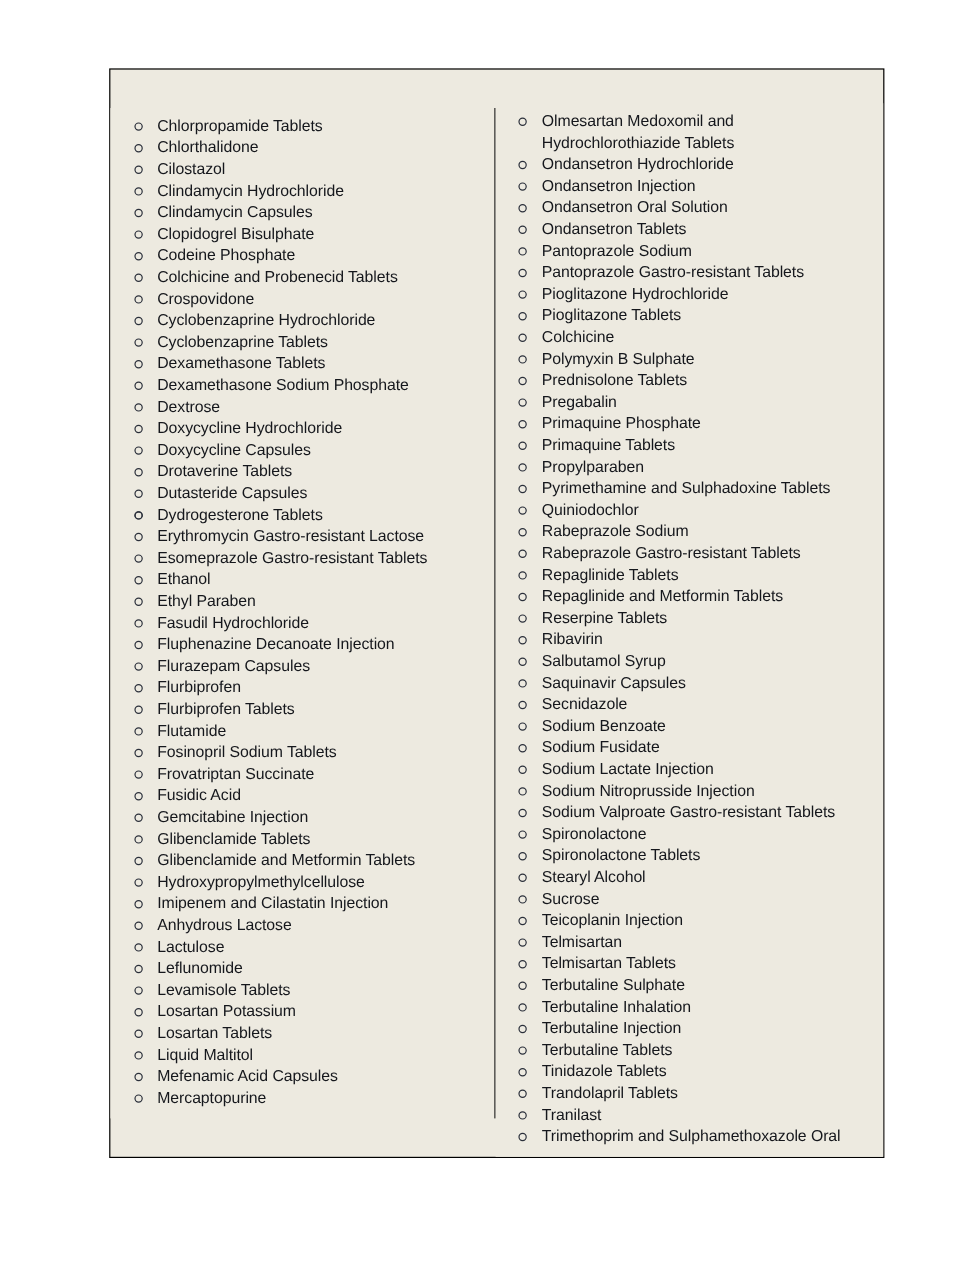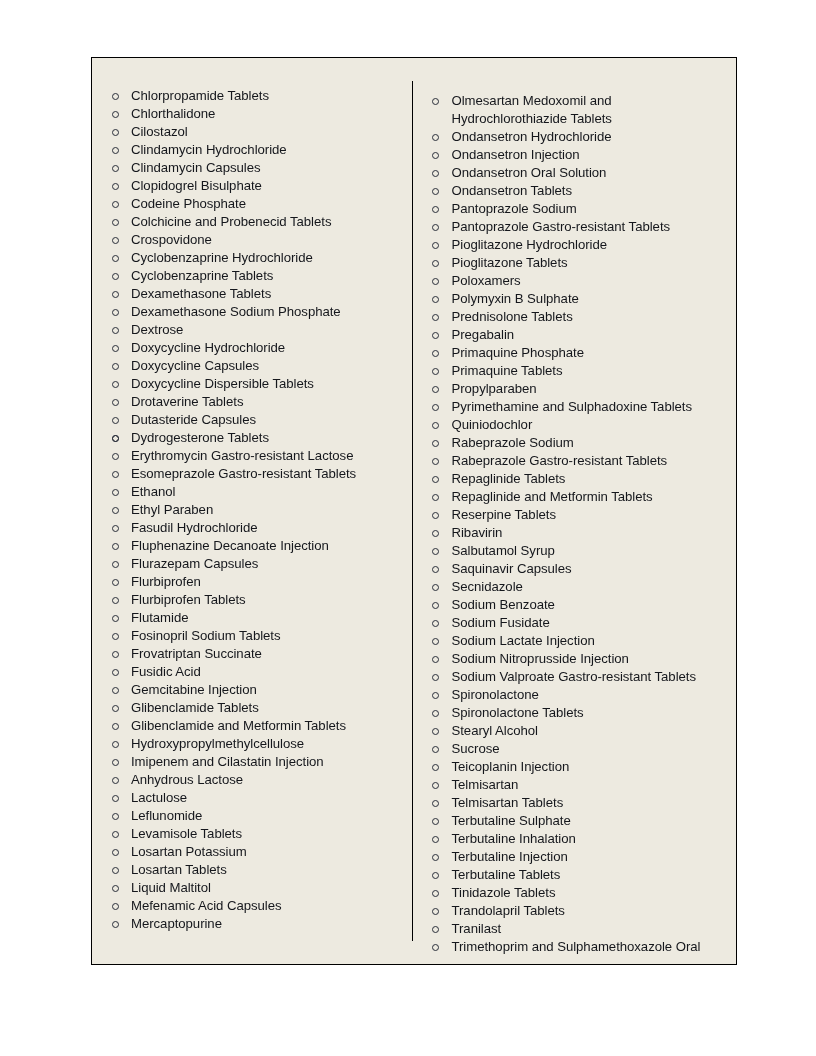--- a/index.html
+++ b/index.html
@@ -144,24 +144,20 @@
           <li>
             <span class="bullet"></span>
             <span class="item-text">Doxycycline Hydrochloride</span>
           </li>
           <li>
             <span class="bullet"></span>
             <span class="item-text">Doxycycline Capsules</span>
           </li>
           <li>
             <span class="bullet"></span>
-            <span class="item-text">Doxycycline Dispersible Tablets</span>
-          </li>
-          <li>
-            <span class="bullet"></span>
             <span class="item-text">Drotaverine Tablets</span>
           </li>
           <li>
             <span class="bullet"></span>
             <span class="item-text">Dutasteride Capsules</span>
           </li>
           <li>
             <span class="bullet"></span>
           </li>
           <li>
@@ -311,21 +307,21 @@
           <li>
             <span class="bullet"></span>
             <span class="item-text">Pioglitazone Hydrochloride</span>
           </li>
           <li>
             <span class="bullet"></span>
             <span class="item-text">Pioglitazone Tablets</span>
           </li>
           <li>
             <span class="bullet"></span>
-            <span class="item-text">Poloxamers</span>
+            <span class="item-text">Colchicine</span>
           </li>
           <li>
             <span class="bullet"></span>
             <span class="item-text">Polymyxin B Sulphate</span>
           </li>
           <li>
             <span class="bullet"></span>
             <span class="item-text">Prednisolone Tablets</span>
           </li>
           <li>

